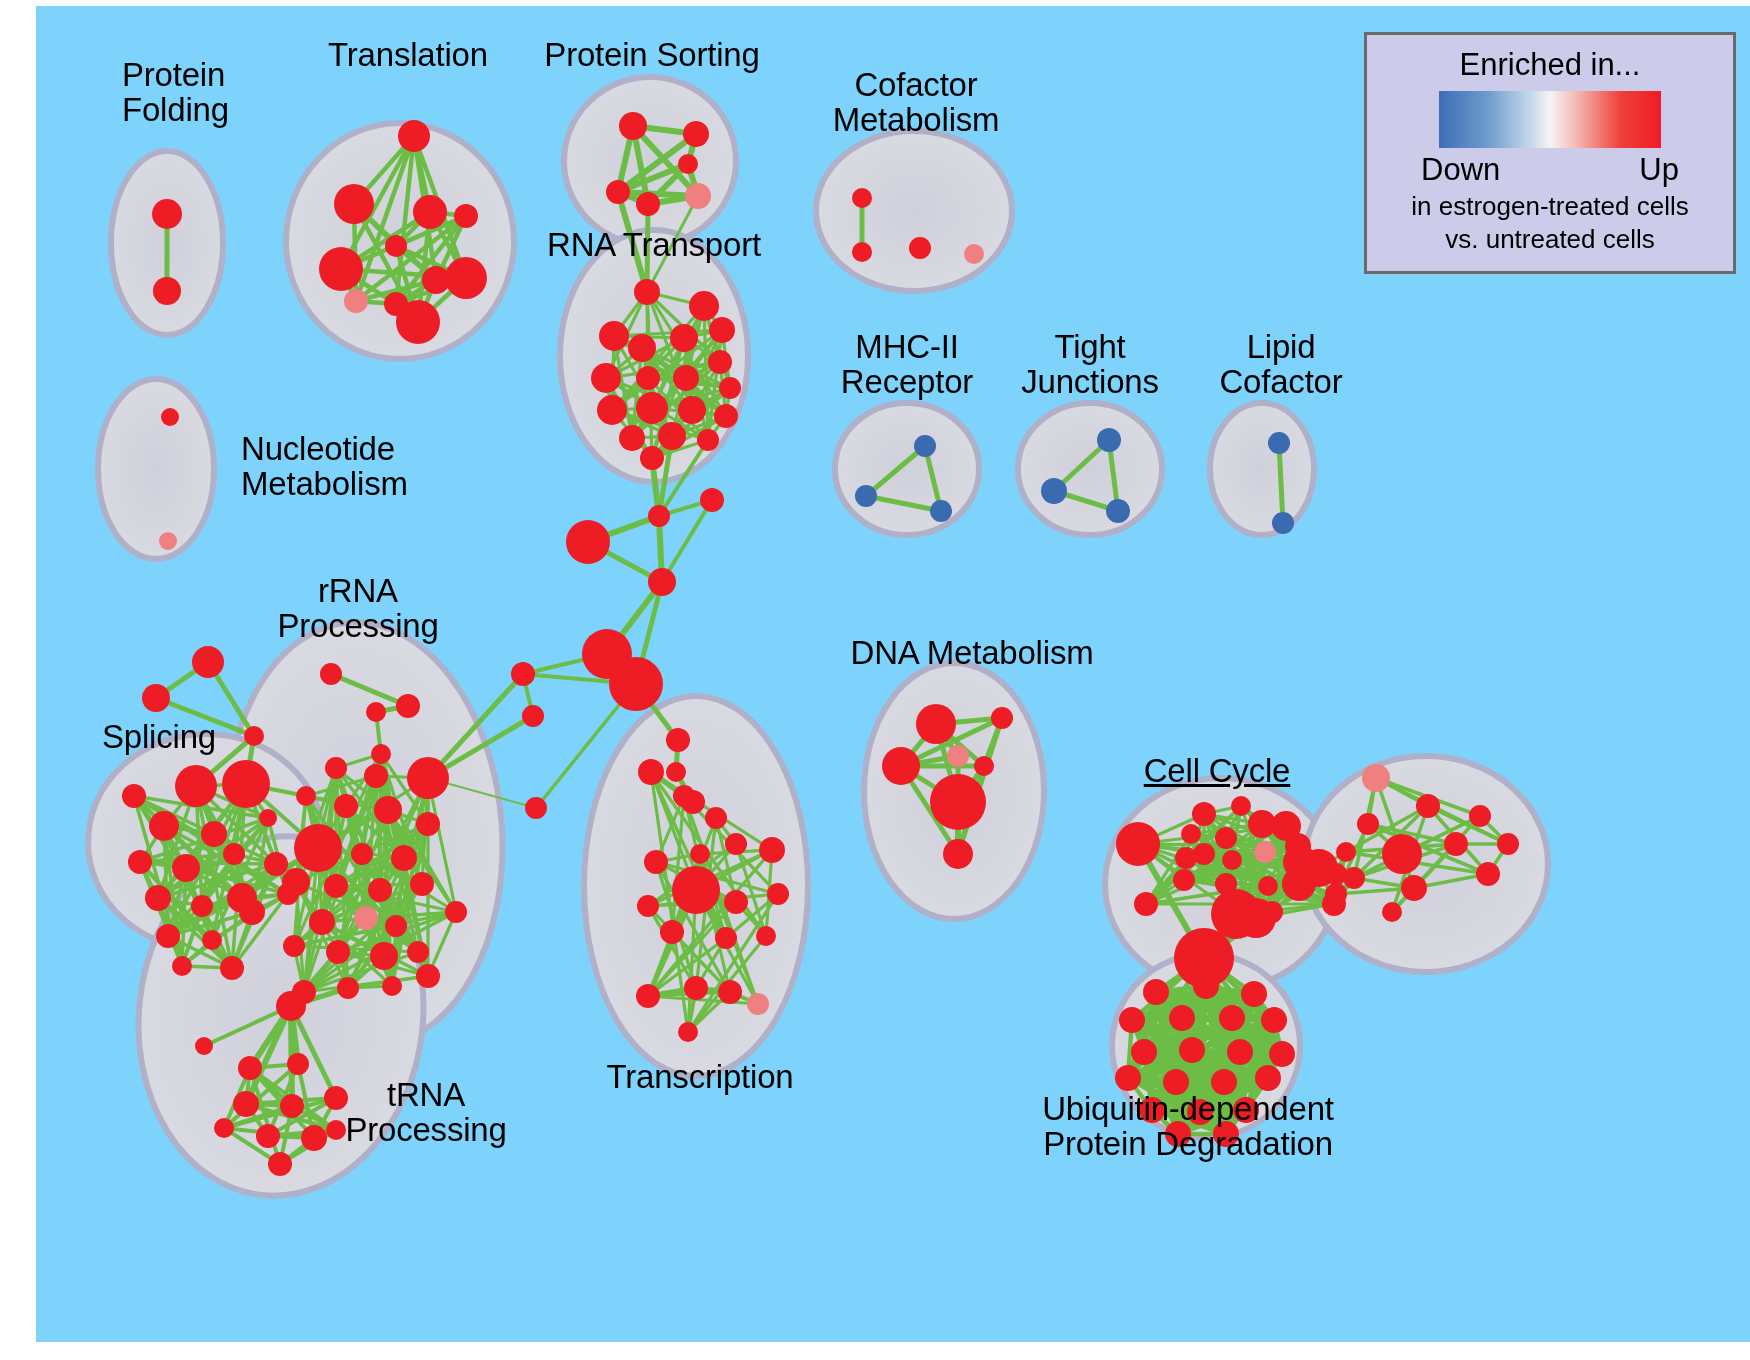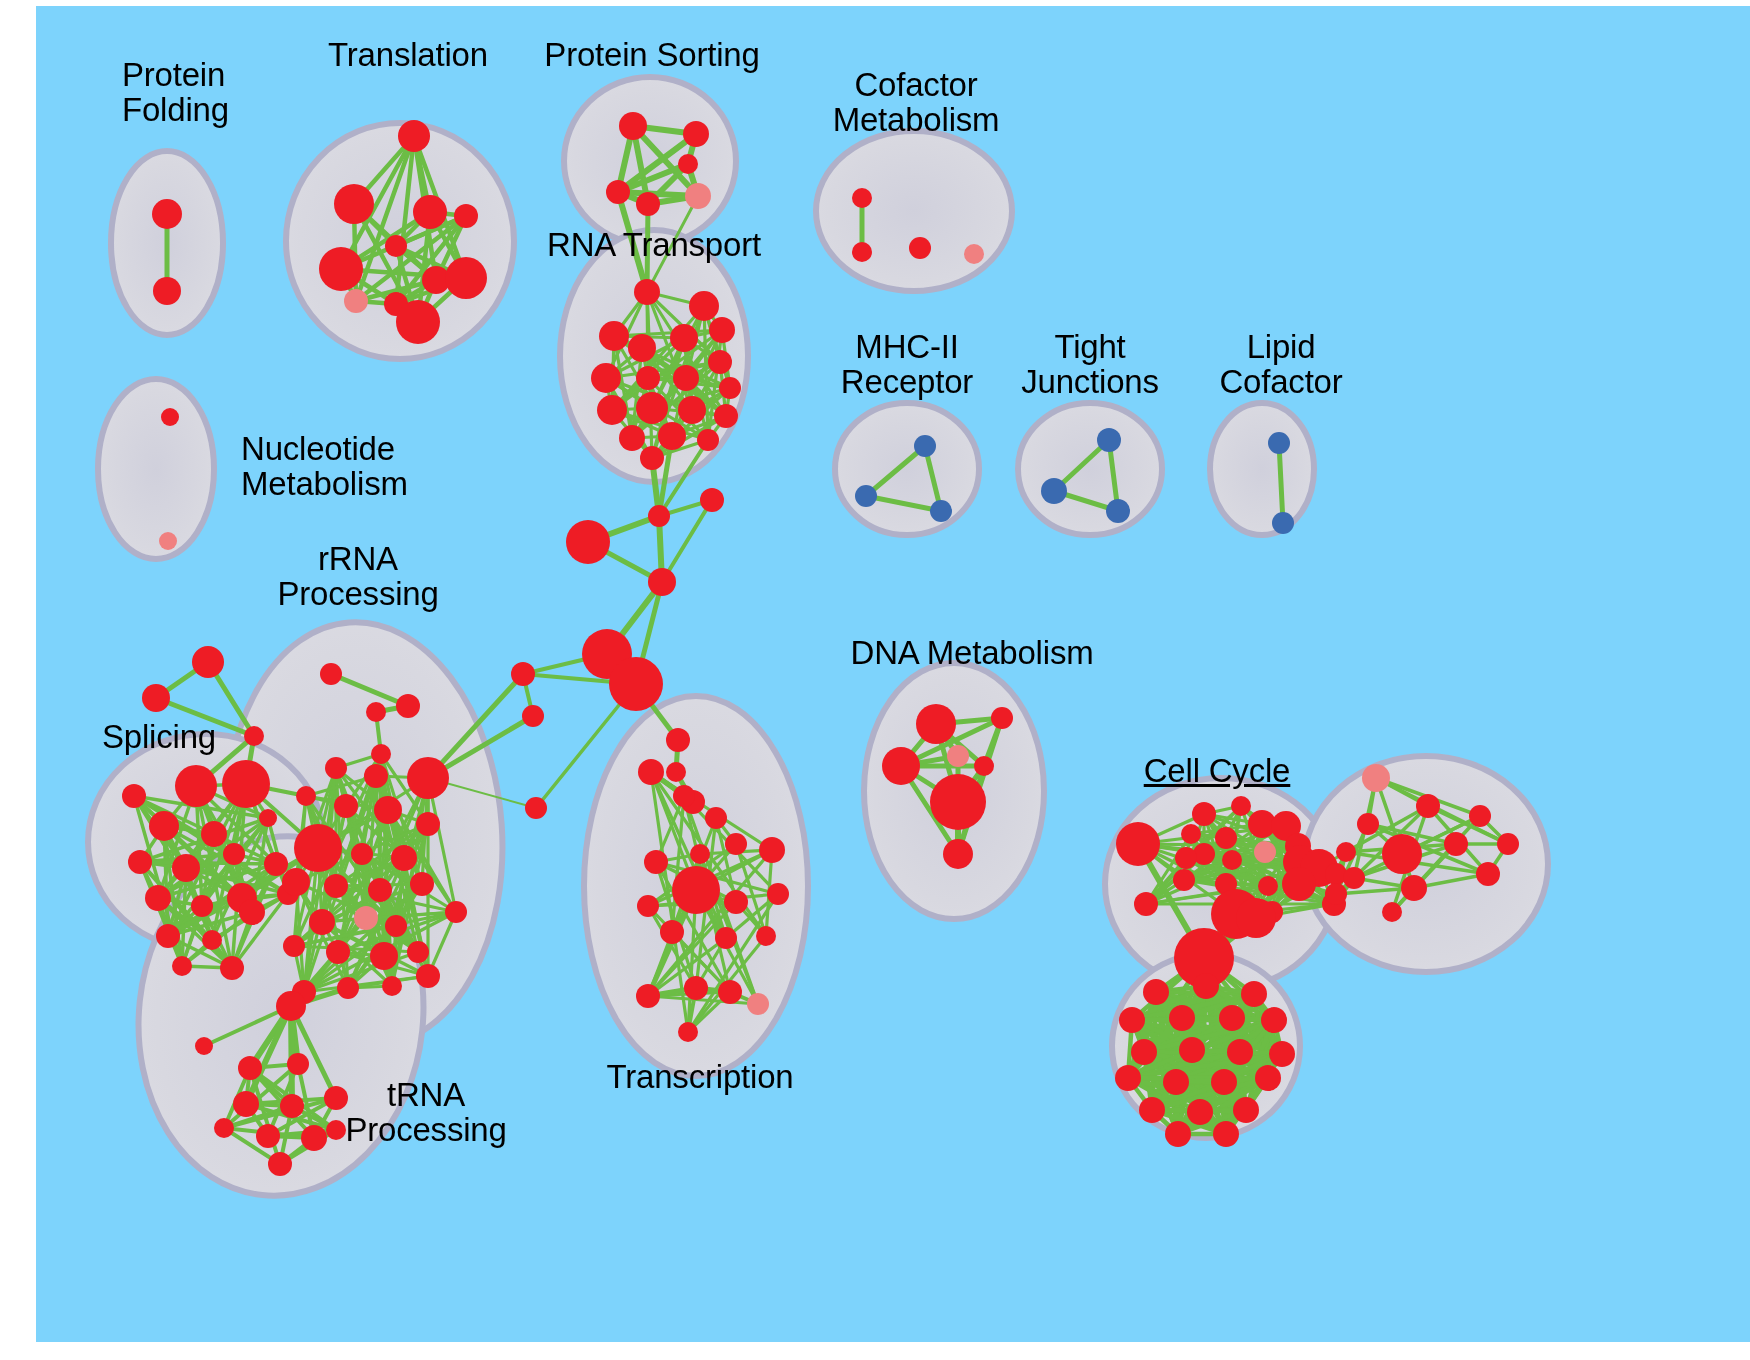--- a/index.html
+++ b/index.html
@@ -1161,24 +1161,36 @@
 Metabolism</div>
     <div class="clabel ctr" style="left:618px;top:222px;">RNA Transport</div>
     <div class="clabel" style="left:205px;top:426px;">Nucleotide
 Metabolism</div>
     <div class="clabel ctr" style="left:871px;top:324px;">MHC-II
 Receptor</div>
     <div class="clabel ctr" style="left:1054px;top:324px;">Tight
 Junctions</div>
     <div class="clabel ctr" style="left:1245px;top:324px;">Lipid
 Cofactor</div>
-    <div class="clabel ctr" style="left:322px;top:536px;">rRNA
+    <div class="clabel ctr" style="left:322px;top:568px;">rRNA
 Processing</div>
     <div class="clabel" style="left:66px;top:714px;">Splicing</div>
     <div class="clabel ctr" style="left:390px;top:1072px;">tRNA
 Processing</div>
     <div class="clabel ctr" style="left:664px;top:1054px;text-align:center;">Transcription</div>
     <div class="clabel ctr" style="left:936px;top:630px;">DNA Metabolism</div>
     <div class="clabel ctr" style="left:1181px;top:748px;text-decoration:underline;">Cell Cycle</div>
+    <div class="clabel ctr" style="left:1152px;top:1086px;">Ubiquitin-dependent
+Protein Degradation</div>
 
+    <div id="legend">
+      <div class="ltitle">Enriched in...</div>
+      <div id="grad"></div>
+      <div class="lrow">
+        <span>Down</span>
+        <span>Up</span>
+      </div>
+      <div class="lsub">in estrogen-treated cells</div>
+      <div class="lsub">vs. untreated cells</div>
+    </div>
 
   </div>
 </div>
 
 </body></html>

